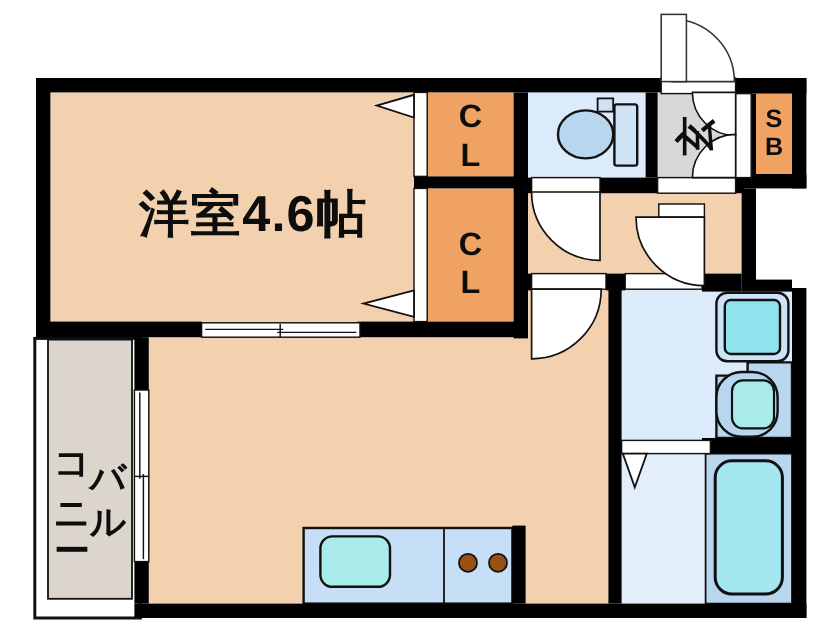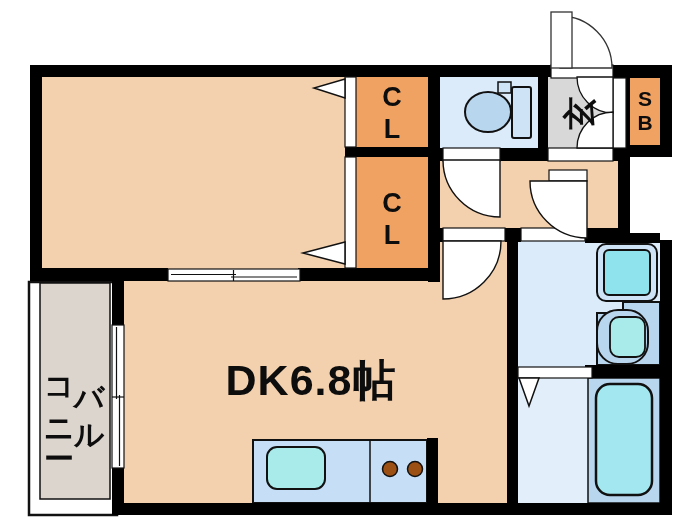--- a/index.html
+++ b/index.html
@@ -147,22 +147,22 @@
       <path d="M443,241 L501,241 A58,58 0 0 1 443,299 Z" fill="#ffffff" stroke="#111" stroke-width="1.4"></path>
     </g>
 
     <g>
       <rect x="613" y="78" width="13" height="70" fill="#ffffff" stroke="#111" stroke-width="1.2"></rect>
       <path d="M577,77 L613,77 L613,113 A36,36 0 0 1 577,77 Z" fill="#ffffff" stroke="#111" stroke-width="1.3"></path>
       <path d="M613,112 L613,148 L577,148 A36,36 0 0 1 613,112 Z" fill="#ffffff" stroke="#111" stroke-width="1.3"></path>
     </g>
   </svg>
 
+  <div class="lbl lbl-room" style="left:211px;top:178px;">洋室4.6帖</div>
 
-  <div class="lbl lbl-dk" style="left:311px;top:380px;">DK6.8帖</div>
 
   <div class="lbl lbl-balcony" style="left:74px;top:404px;">バルコニー</div>
 
   <div class="lbl lbl-genkan" style="left:580px;top:113px;">玄</div>
 
   <div class="lbl lbl-cl" style="left:392px;top:114px;">C
 L</div>
 
   <div class="lbl lbl-cl" style="left:392px;top:220px;">C
 L</div>

